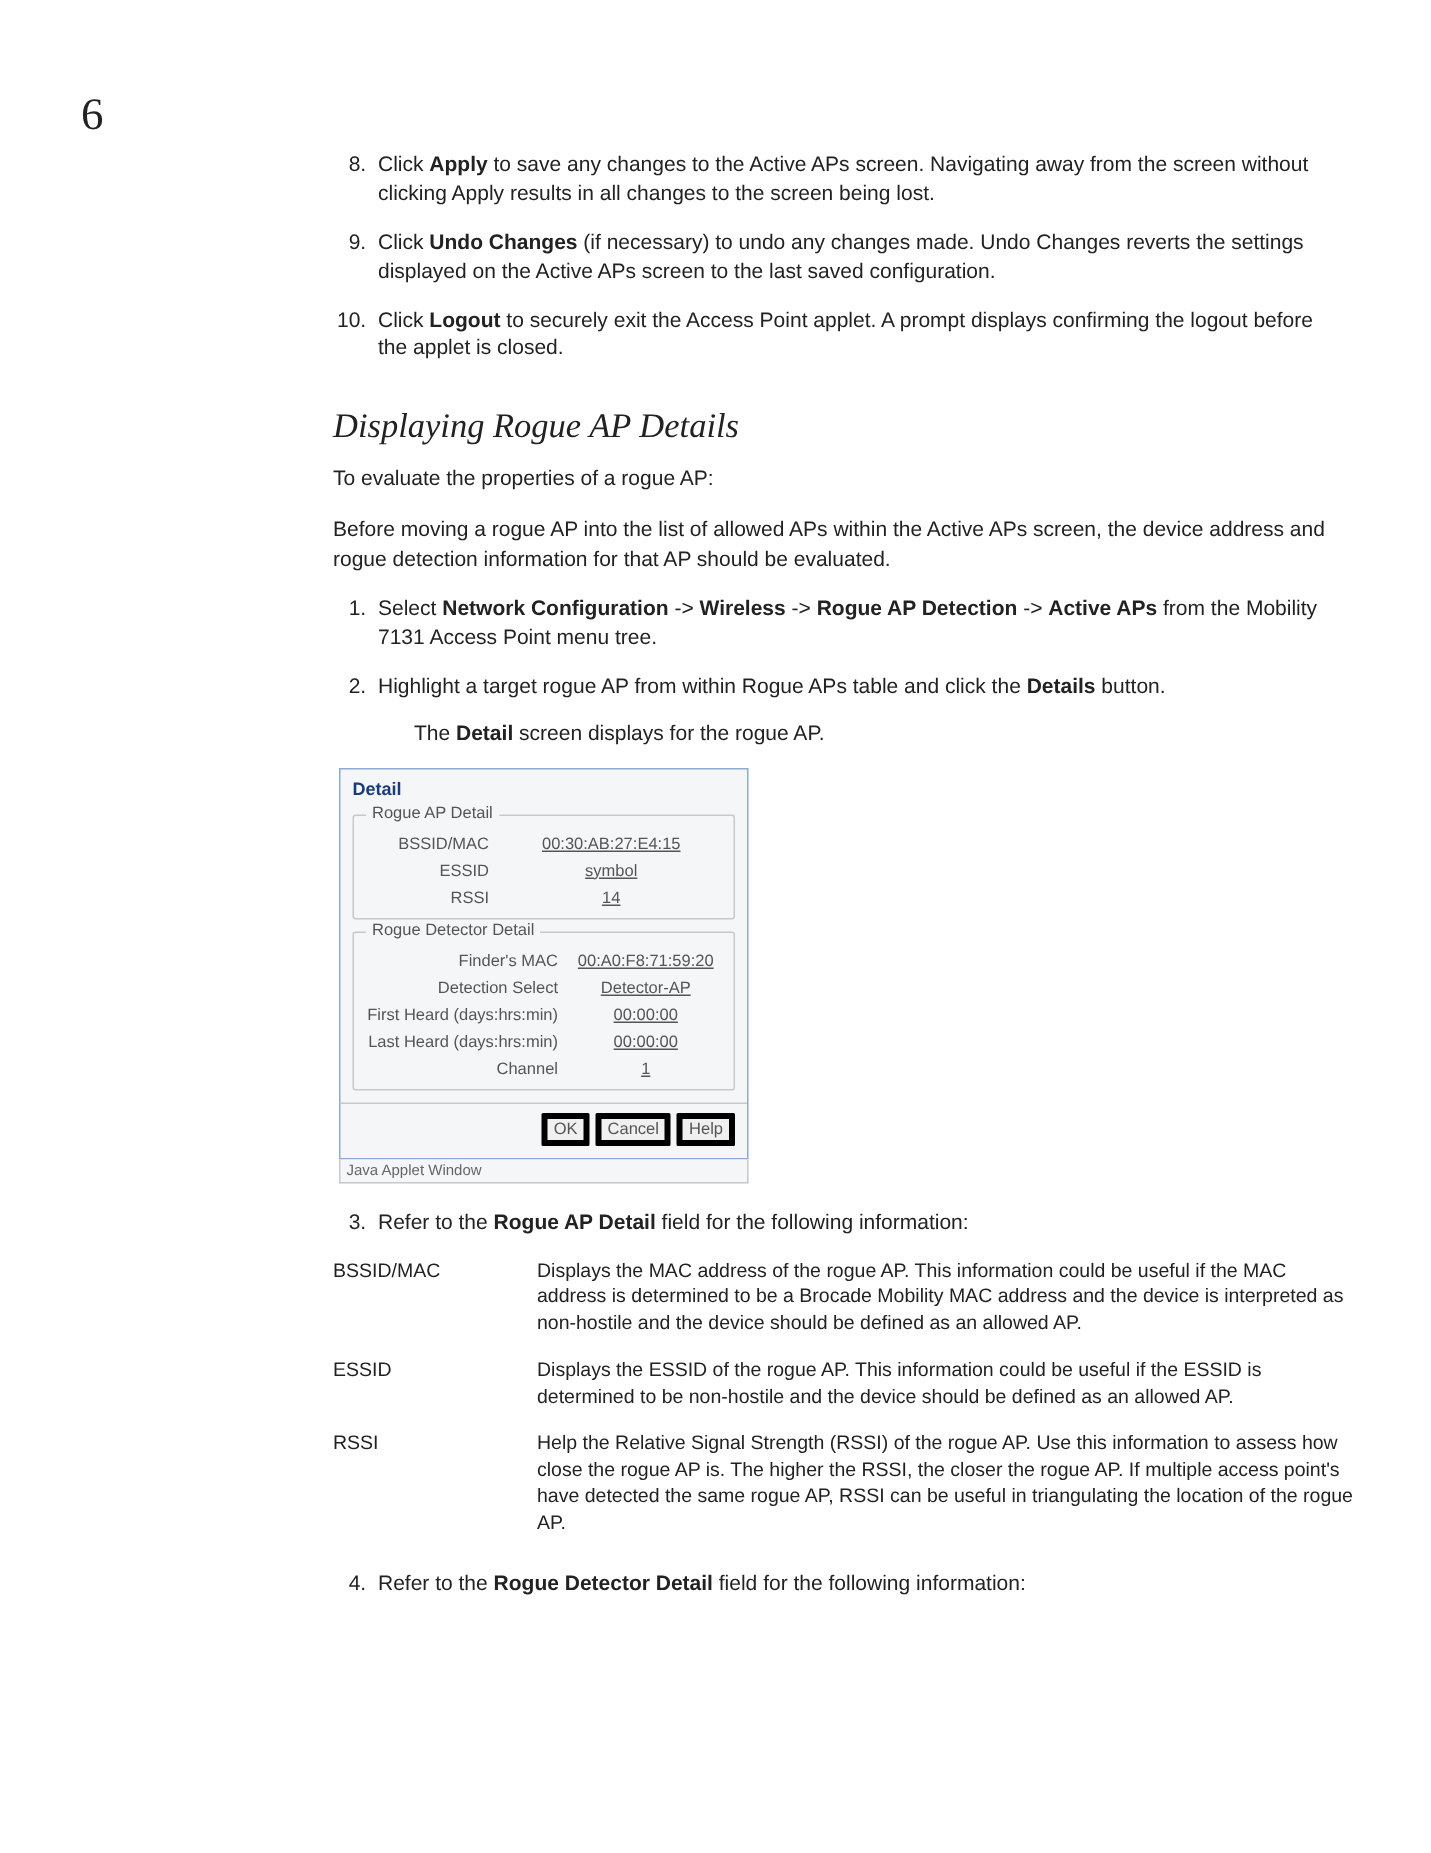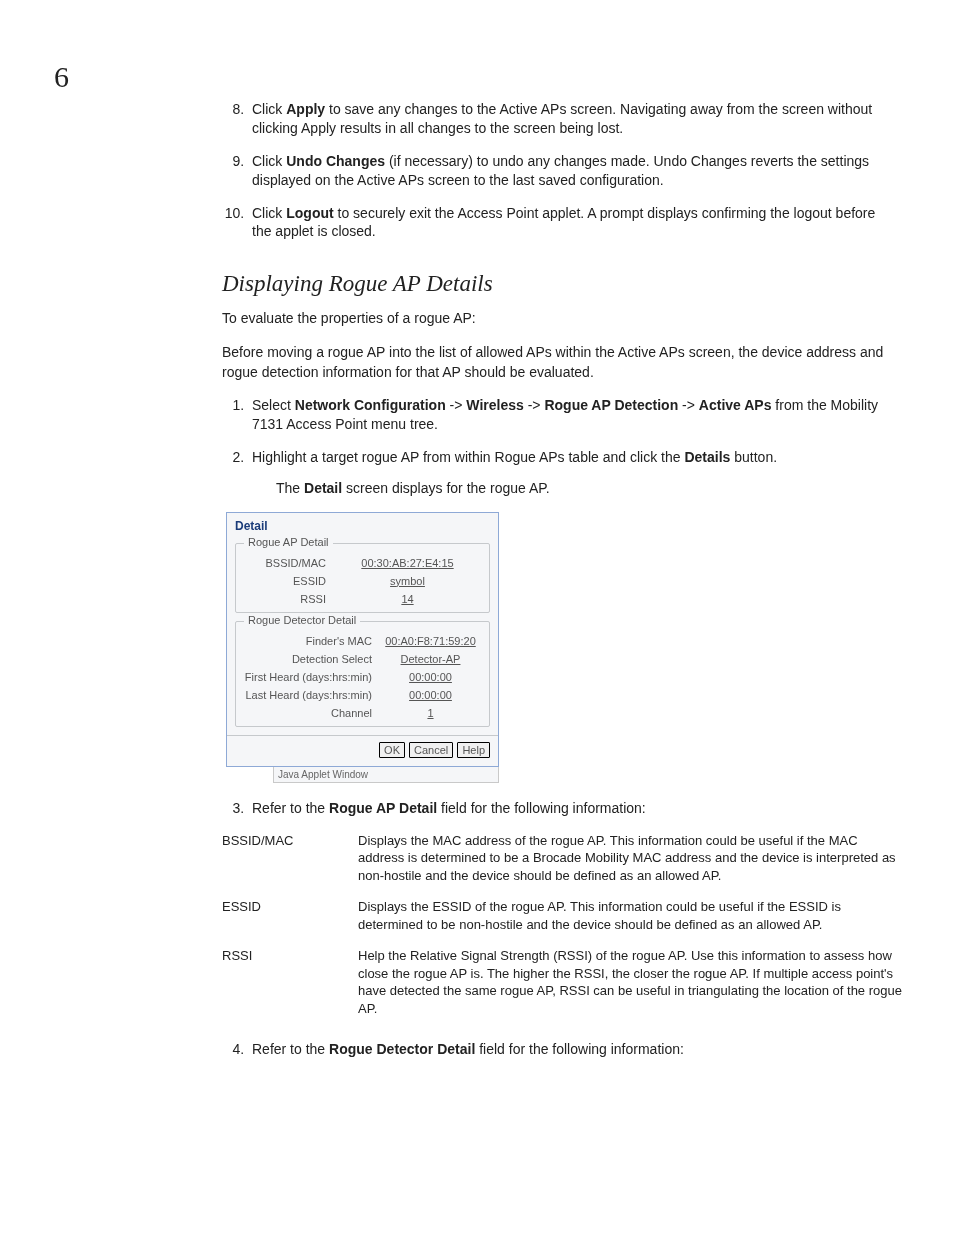--- a/index.html
+++ b/index.html
@@ -98,36 +98,35 @@
   .kv .v { flex: 1; text-align: center; text-decoration: underline; }
   .fs1 .kv .k { width: 84px; }
   .dlg-buttons {
     padding: 6px 8px 8px 8px;
     text-align: right;
     border-top: 1px solid #c6c9cc;
     margin-top: 4px;
   }
   .dlg-btn {
     display: inline-block;
-    border: 1px solid #000000;
+    border: 4px solid #000000;
     background: #f0f0f0;
     font-size: 11px;
     padding: 1px 4px;
     margin-left: 1px;
     color: #555;
     border-radius: 1px;
   }
   .dlg-status {
     border: 1px solid #c9c9c9;
     border-top: none;
     font-size: 10px;
     color: #666;
     padding: 2px 4px;
     background: #f5f6f8;
-    margin-left: 47px;
   }
   
   .def-table {
     display: grid;
     grid-template-columns: 132px 1fr;
     column-gap: 4px;
     row-gap: 14px;
     font-size: 13px;
     line-height: 1.35;
     margin: 6px 0 0 0;

